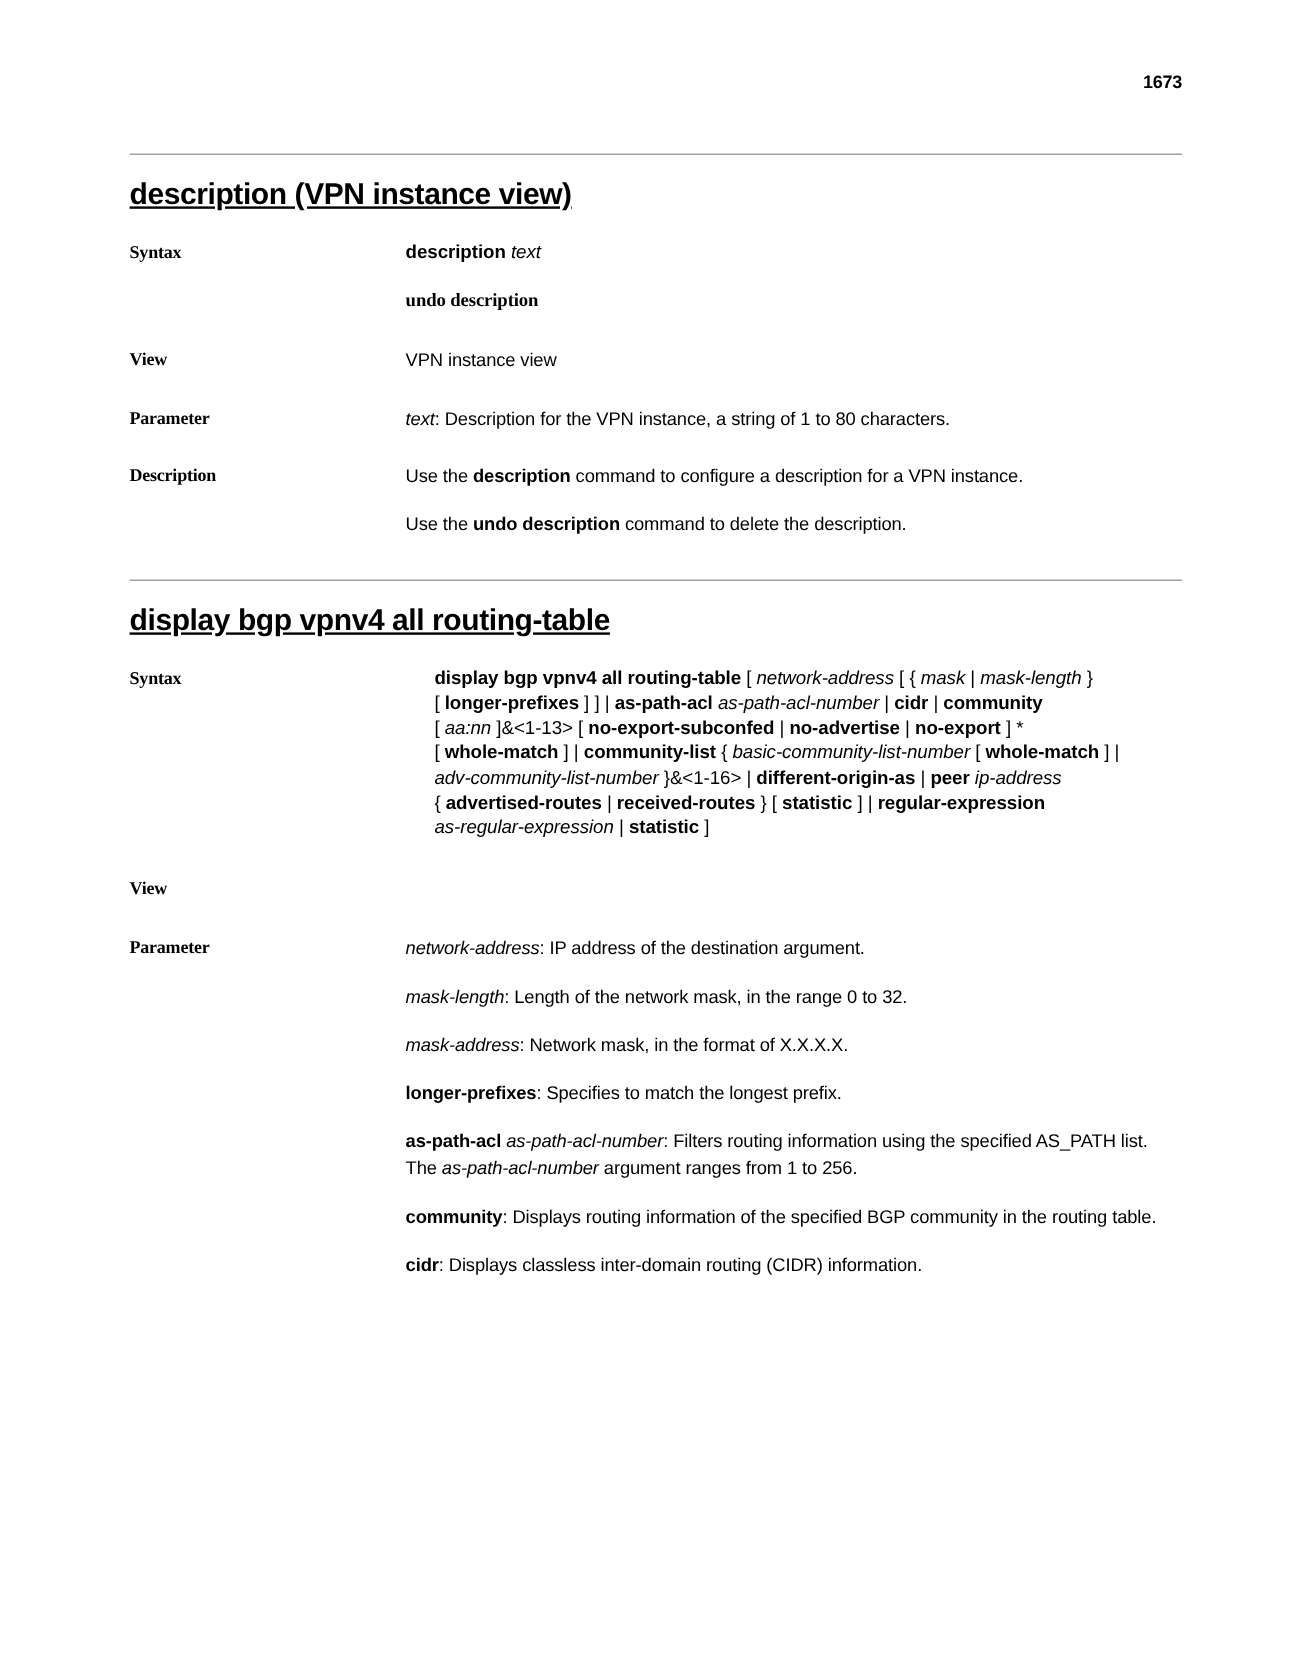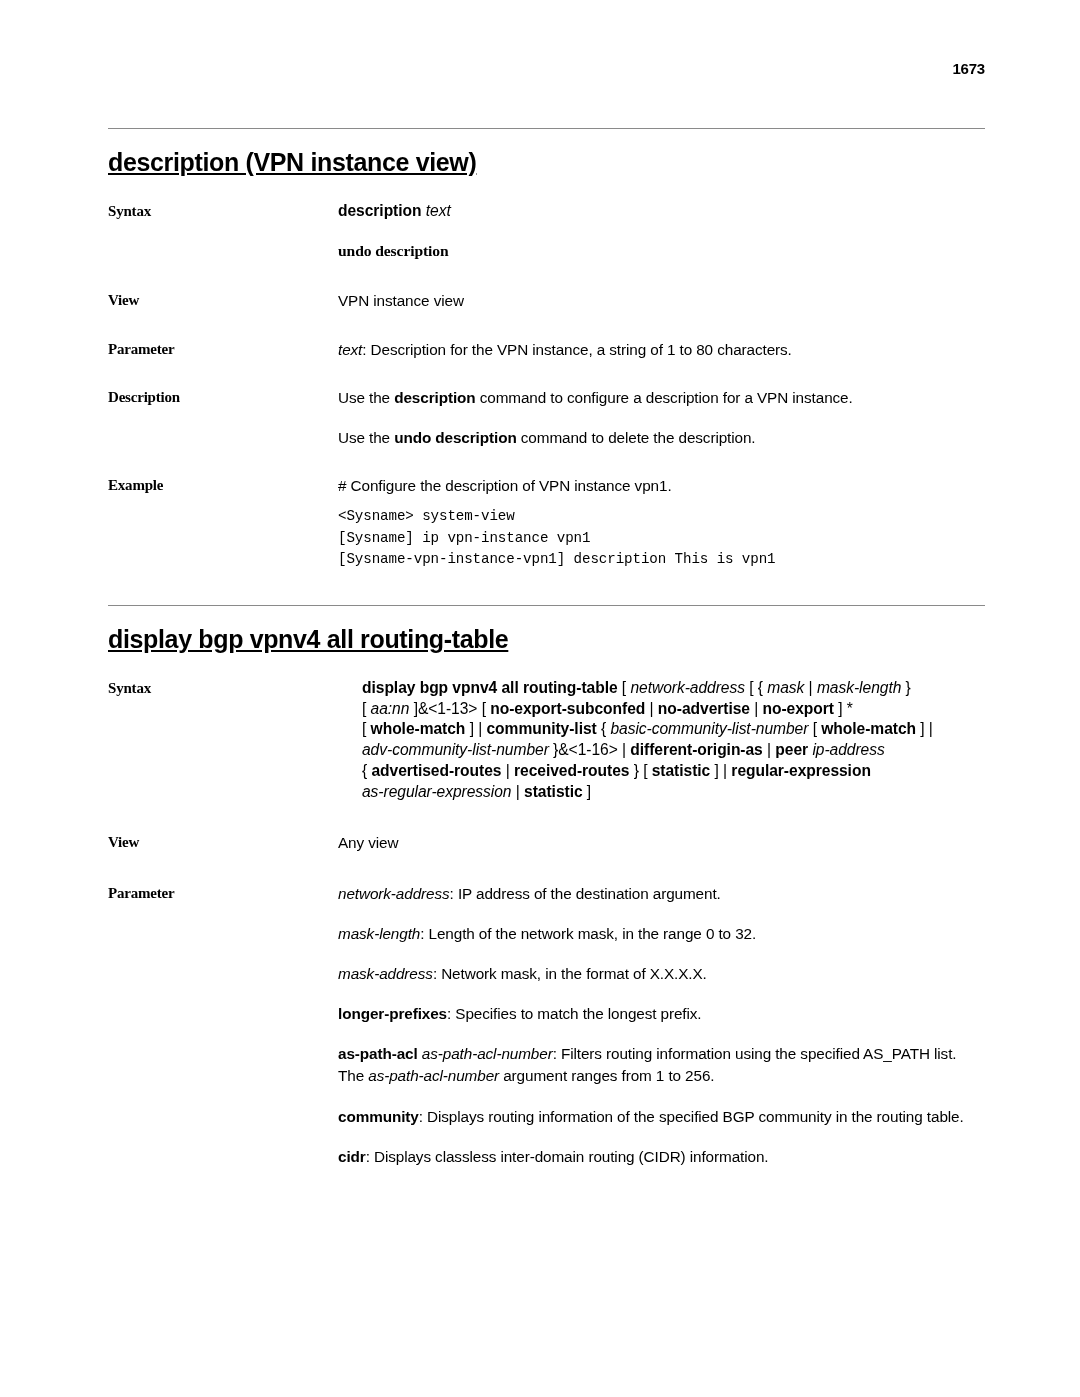--- a/index.html
+++ b/index.html
@@ -164,58 +164,49 @@
         </div>
 
         <div class="row" style="margin-top:26px;">
           <div class="label">Description</div>
           <div class="body">
             <p><span>Use the </span><b class="sans-b">description</b><span> command to configure a description for a VPN instance.</span></p>
             <p><span>Use the </span><b class="sans-b">undo description</b><span> command to delete the description.</span></p>
           </div>
         </div>
 
-        <div class="row" style="margin-top:26px;">
-          <div class="label">Example</div>
-          <div class="body">
-            <div># Configure the description of VPN instance vpn1.</div>
-            <div class="codeblock">&lt;Sysname&gt; system-view
-[Sysname] ip vpn-instance vpn1
-[Sysname-vpn-instance-vpn1] description This is vpn1</div>
-          </div>
-        </div>
 
       </div>
     </div>
 
     <div class="spacer-lg"></div>
 
     <div>
       <hr class="rule">
       <h2 class="cmd-title">display bgp vpnv4 all routing-table</h2>
 
       <div class="rows">
 
         <div class="row">
           <div class="label">Syntax</div>
           <div class="body">
             <div class="syntax" id="syntax-block-2">
                 <span class="ln"><b>display bgp vpnv4 all routing-table</b><span> [ </span><i>network-address</i><span> [ { </span><i>mask</i><span> | </span><i>mask-length</i><span> }</span></span>
+                <span class="ln"><span>[ </span><b>longer-prefixes</b><span> ] ] | </span><b>as-path-acl</b><span> </span><i>as-path-acl-number</i><span> | </span><b>cidr</b><span> | </span><b>community</b></span>
                 <span class="ln"><span>[ </span><i>aa:nn</i><span> ]&amp;&lt;1-13&gt; [ </span><b>no-export-subconfed</b><span> | </span><b>no-advertise</b><span> | </span><b>no-export</b><span> ] *</span></span>
                 <span class="ln"><span>[ </span><b>whole-match</b><span> ] | </span><b>community-list</b><span> { </span><i>basic-community-list-number</i><span> [ </span><b>whole-match</b><span> ] |</span></span>
                 <span class="ln"><i>adv-community-list-number</i><span> }&amp;&lt;1-16&gt; | </span><b>different-origin-as</b><span> | </span><b>peer</b><span> </span><i>ip-address</i></span>
                 <span class="ln"><span>{ </span><b>advertised-routes</b><span> | </span><b>received-routes</b><span> } [ </span><b>statistic</b><span> ] | </span><b>regular-expression</b></span>
                 <span class="ln"><i>as-regular-expression</i><span> | </span><b>statistic</b><span> ]</span></span>
               </div>
           </div>
         </div>
 
         <div class="row" style="margin-top:30px;">
           <div class="label">View</div>
-          <div class="body">Any view</div>
         </div>
 
         <div class="row" style="margin-top:28px;">
           <div class="label">Parameter</div>
           <div class="body" id="parameter-block-2">
               <p><span class="sans-i">network-address</span><span>: IP address of the destination argument.</span></p>
               <p><span class="sans-i">mask-length</span><span>: Length of the network mask, in the range 0 to 32.</span></p>
               <p><span class="sans-i">mask-address</span><span>: Network mask, in the format of X.X.X.X.</span></p>
               <p><span class="sans-b">longer-prefixes</span><span>: Specifies to match the longest prefix.</span></p>
               <p><span class="sans-b">as-path-acl</span><span> </span><span class="sans-i">as-path-acl-number</span><span>: Filters routing information using the specified AS_PATH list. The </span><span class="sans-i">as-path-acl-number</span><span> argument ranges from 1 to 256.</span></p>

